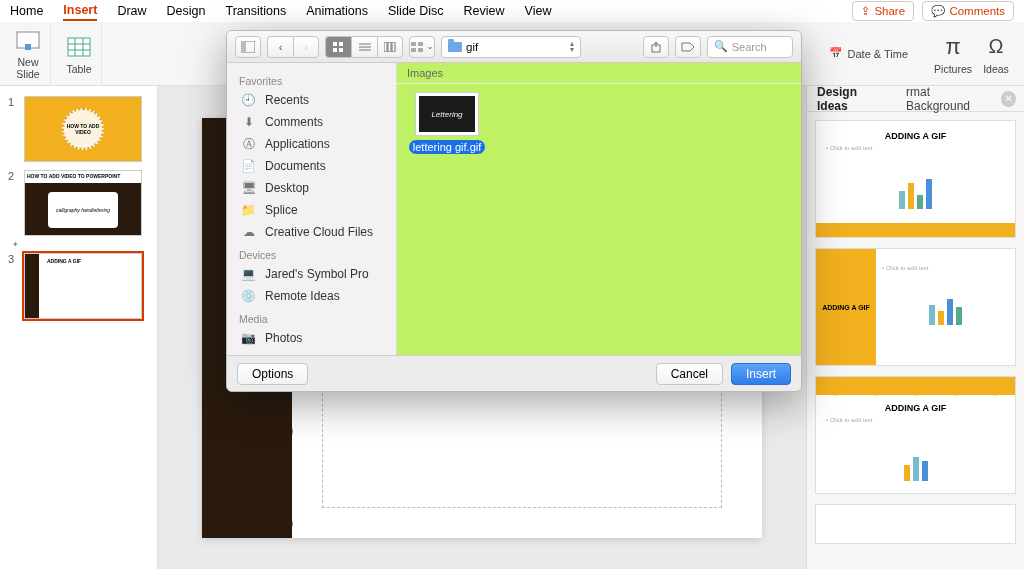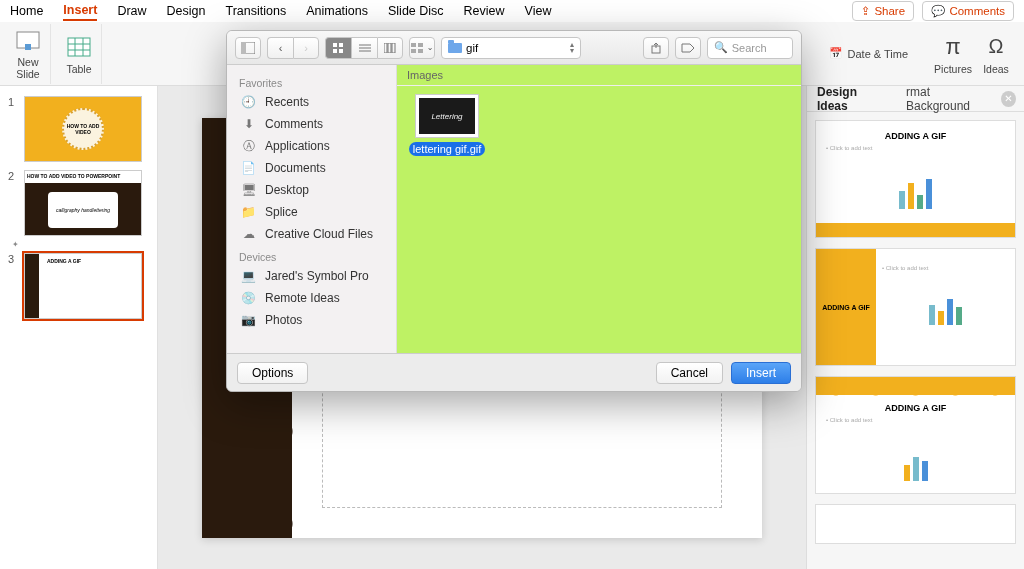--- a/index.html
+++ b/index.html
@@ -352,20 +352,21 @@
         </div>
       <div class="sb-section">Devices</div>
       <div class="sb-item">
           <span class="sb-icon">💻</span>
           <span>Jared's Symbol Pro</span>
         </div>
       <div class="sb-item">
           <span class="sb-icon">💿</span>
           <span>Remote Ideas</span>
         </div>
+      <div class="sb-section">Media</div>
       <div class="sb-item">
           <span class="sb-icon">📷</span>
           <span>Photos</span>
         </div>
     </div>
     <div class="content-area">
       <div class="content-header">Images</div>
       <div class="content-grid">
         <div class="file-item">
           <div class="file-thumb">Lettering</div>

